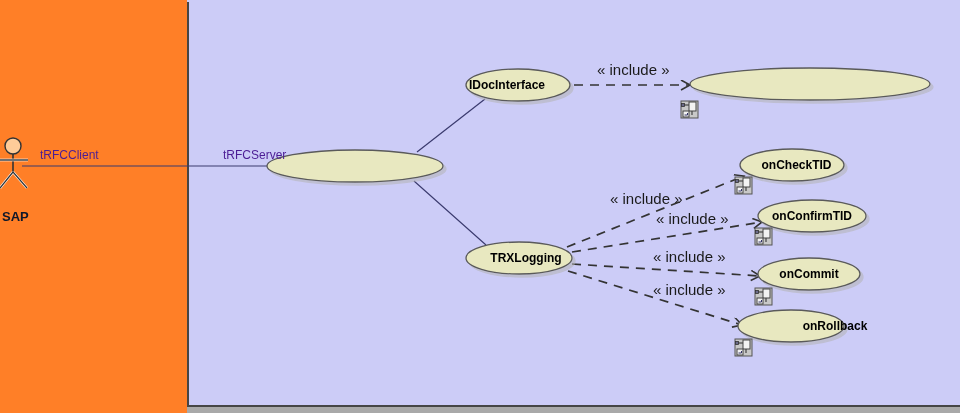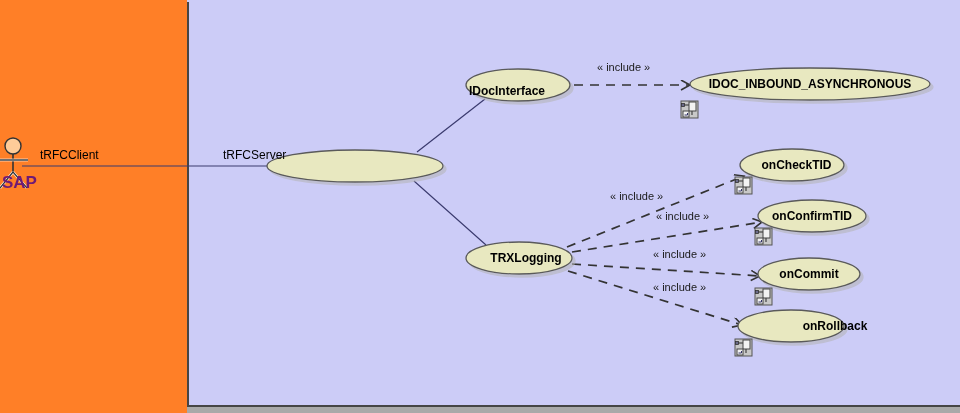--- a/index.html
+++ b/index.html
@@ -35,33 +35,34 @@
   }
   .uc-label{
     position:absolute;
     font-size:12px;font-weight:bold;color:#000;
     white-space:nowrap;
     text-align:center;
     pointer-events:none;
   }
   .edge-label{
     position:absolute;
-    font-size:11px;color:#1a1a1a;
+    font-size:15px;color:#1a1a1a;
     white-space:nowrap;
     pointer-events:none;
   }
   .assoc-label{
     position:absolute;
-    font-size:12px;color:#000000;
+    font-size:12px;color:#4c1d95;
     white-space:nowrap;
   }
   .actor-name{
     position:absolute;
-    font-size:17px;font-weight:bold;color:#701a75;
+    font-size:13px;font-weight:bold;color:#0f172a;
     white-space:nowrap;
+    margin-top:36px;
   }
 </style>
 </head>
 <body>
 
 <div id="canvas">
 
   <div class="actor-region"></div>
   <div class="system-panel"></div>
   <div class="panel-top-edge"></div>
@@ -108,22 +109,21 @@
       <ellipse cx="518" cy="85" rx="52" ry="16" filter="url(#shadow)"></ellipse>
       <ellipse cx="810" cy="84" rx="120" ry="16" filter="url(#shadow)"></ellipse>
       <ellipse cx="519" cy="258" rx="53" ry="16" filter="url(#shadow)"></ellipse>
       <ellipse cx="792" cy="165" rx="52" ry="16" filter="url(#shadow)"></ellipse>
       <ellipse cx="812" cy="216" rx="54" ry="16" filter="url(#shadow)"></ellipse>
       <ellipse cx="809" cy="274" rx="51" ry="16" filter="url(#shadow)"></ellipse>
       <ellipse cx="791" cy="326" rx="53" ry="16" filter="url(#shadow)"></ellipse>
     </g>
   </svg>
 
-  <div class="uc-label" style="left:466px;top:78px;width:82px;margin-top:6px;">IDocInterface</div>
-  <div class="uc-label" style="left:690px;top:77px;width:240px;">IDOC_INBOUND_ASYNCHRONOUS</div>
+  <div class="uc-label" style="left:466px;top:78px;width:82px;">IDocInterface</div>
   <div class="uc-label" style="left:466px;top:251px;width:120px;">TRXLogging</div>
   <div class="uc-label" style="left:740px;top:158px;width:113px;">onCheckTID</div>
   <div class="uc-label" style="left:758px;top:209px;width:108px;">onConfirmTID</div>
   <div class="uc-label" style="left:758px;top:267px;width:102px;">onCommit</div>
   <div class="uc-label" style="left:738px;top:319px;width:106px;margin-left:44px;">onRollback</div>
 
   <div class="edge-label" style="left:597px;top:61px;">« include »</div>
   <div class="edge-label" style="left:610px;top:190px;">« include »</div>
   <div class="edge-label" style="left:656px;top:210px;">« include »</div>
   <div class="edge-label" style="left:653px;top:248px;">« include »</div>

